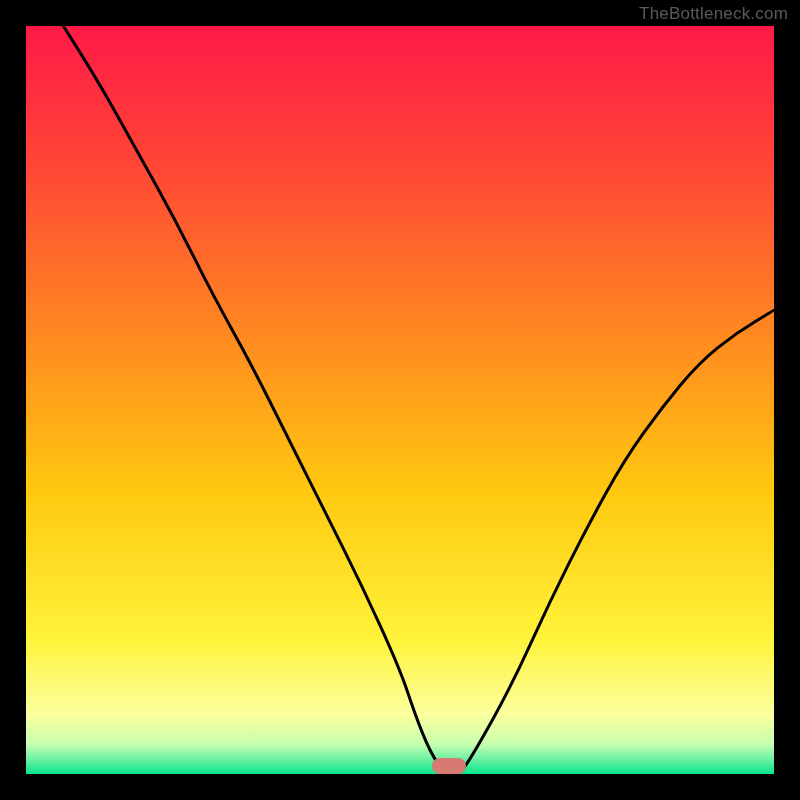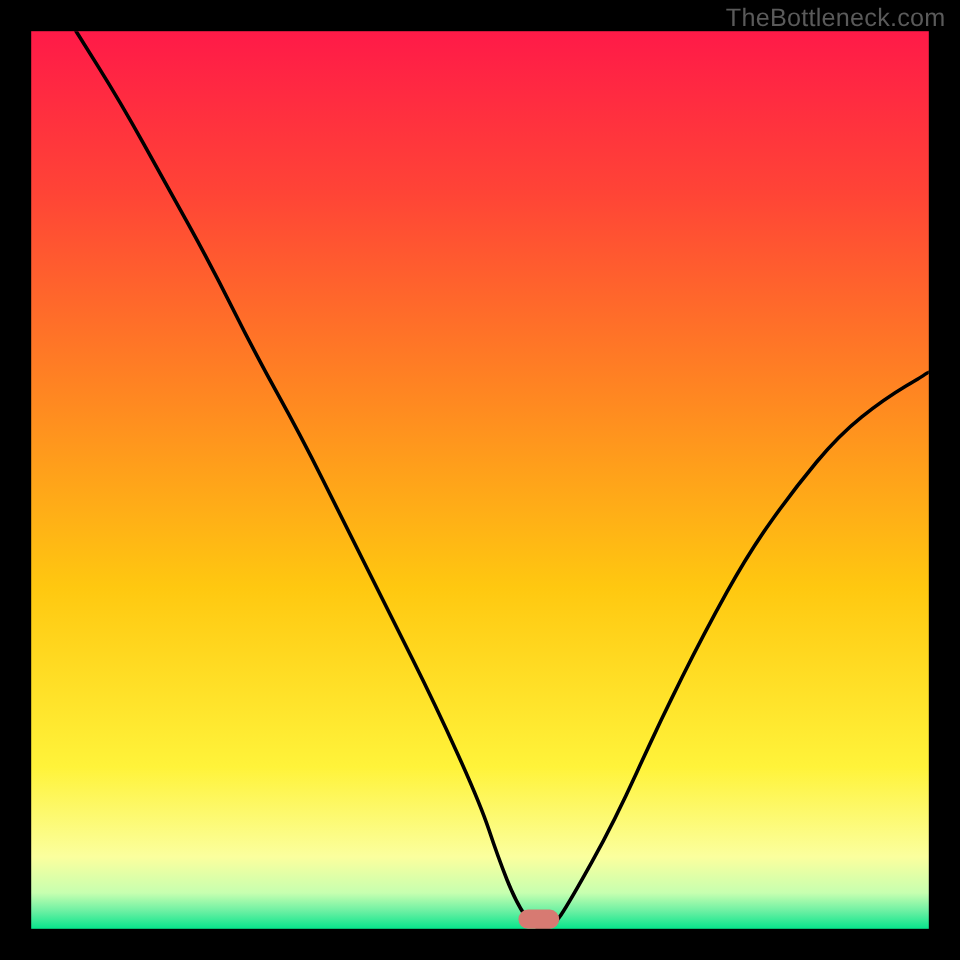--- a/index.html
+++ b/index.html
@@ -36,21 +36,21 @@
       var(--c6) 96%,
       var(--c7) 98%,
       var(--c8) 100%
     );
   }
   .watermark {
     position: absolute;
     top: 4px;
     right: 12px;
     color: #5a5a5a;
-    font-size: 21px;
+    font-size: 17px;
     letter-spacing: 0.2px;
     font-weight: 400;
   }
   svg.curve {
     position: absolute;
     left: 0;
     top: 0;
     width: 748px;
     height: 748px;
   }

